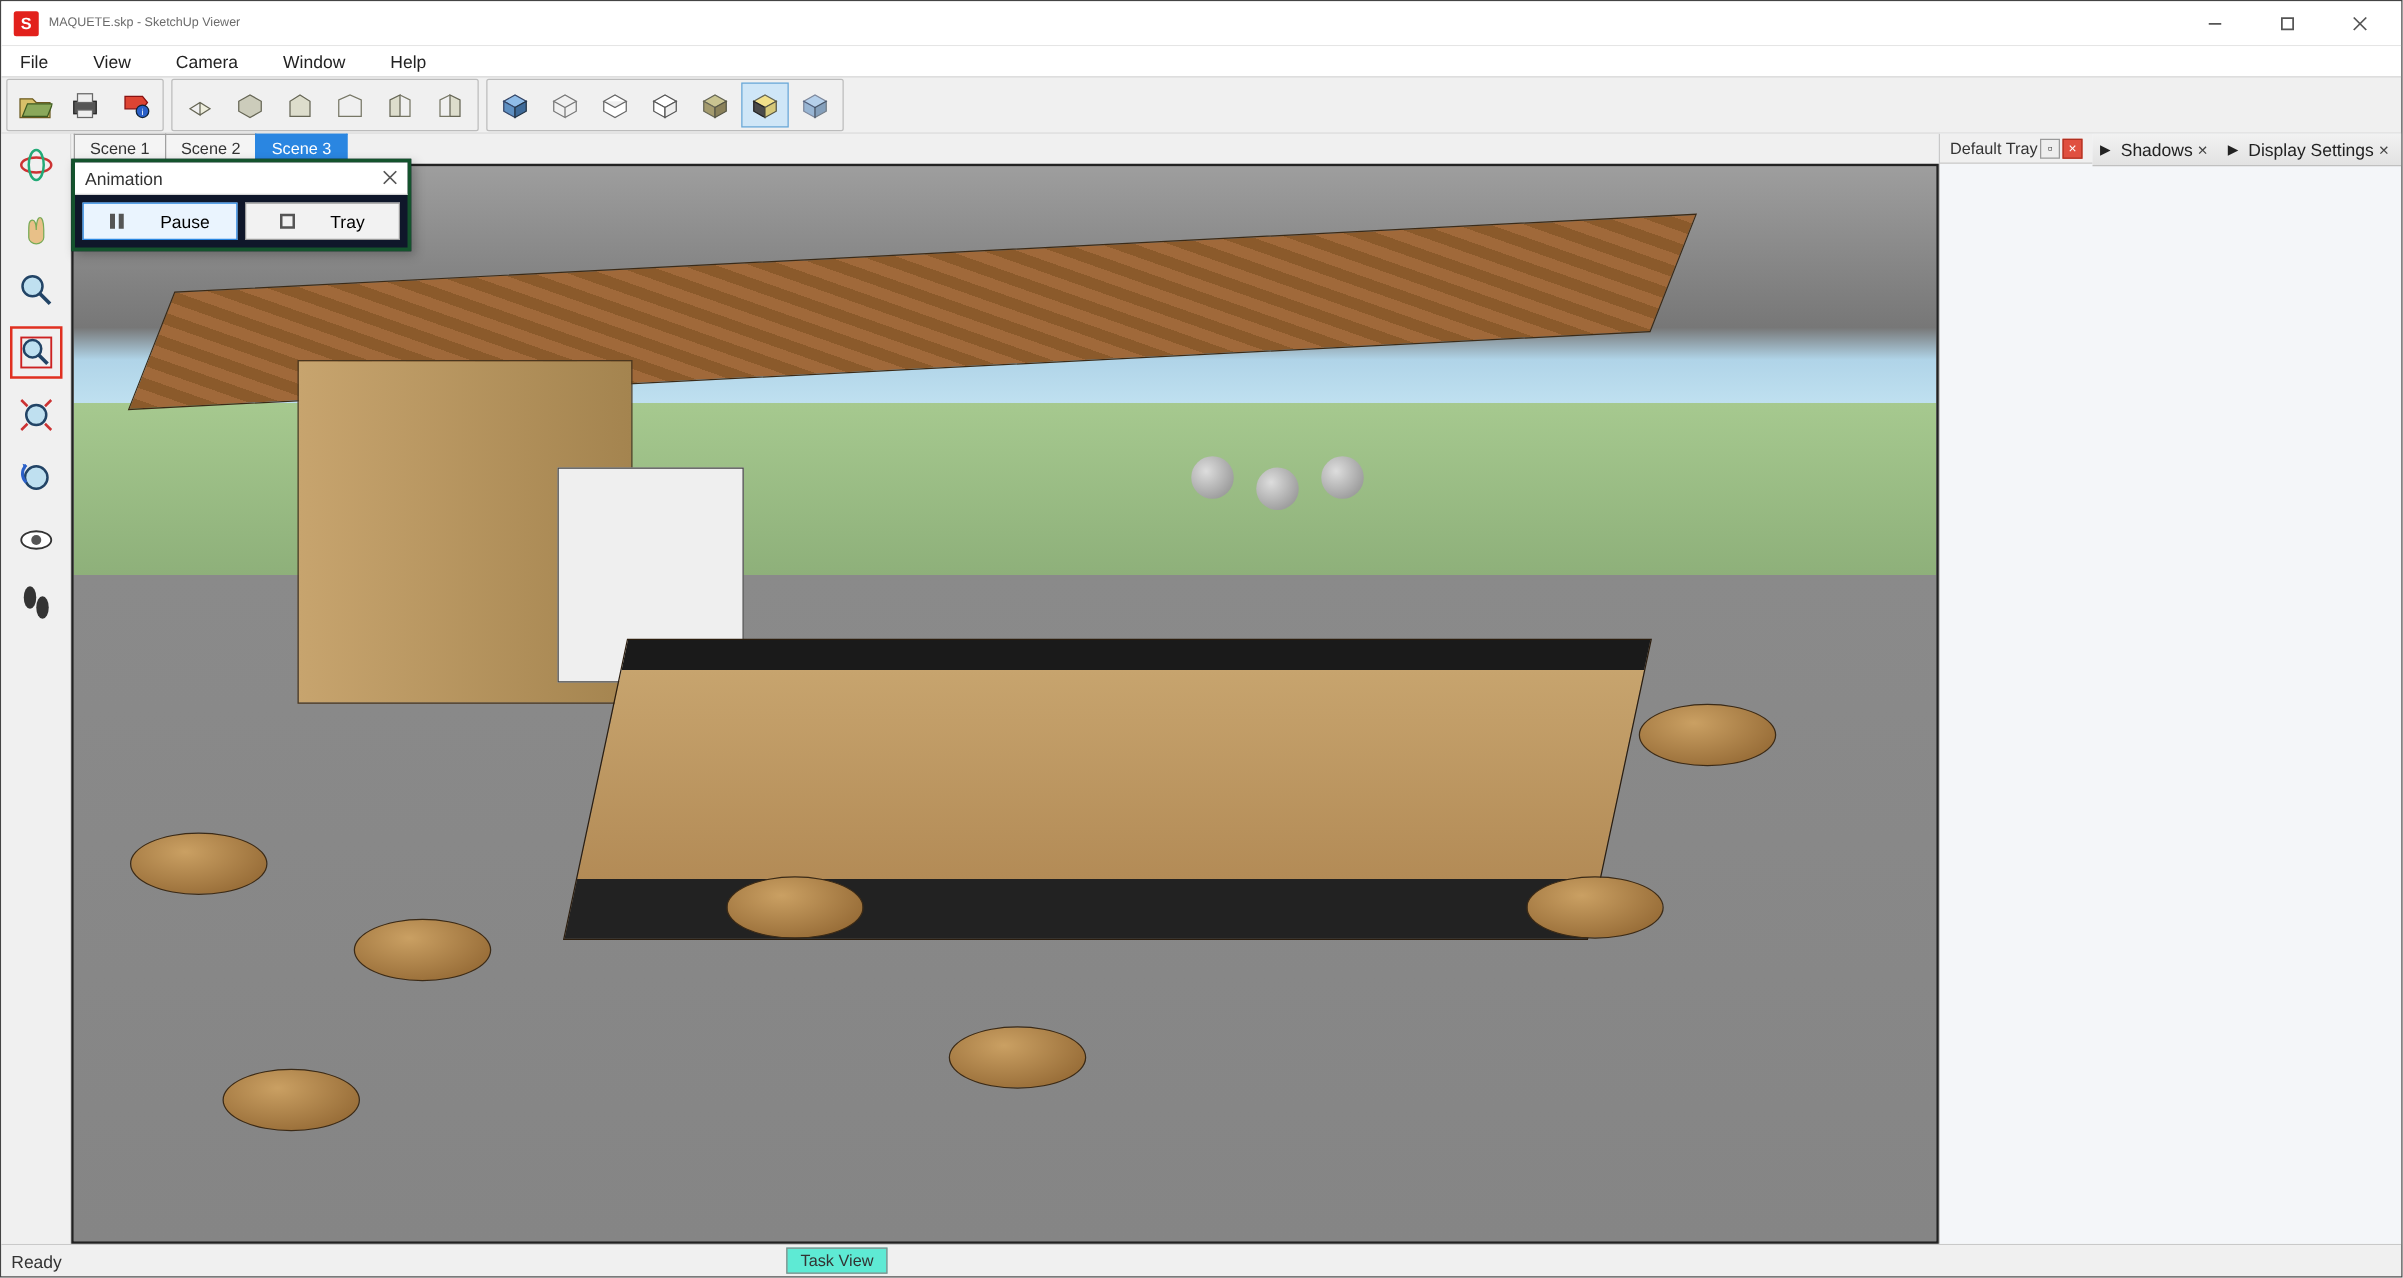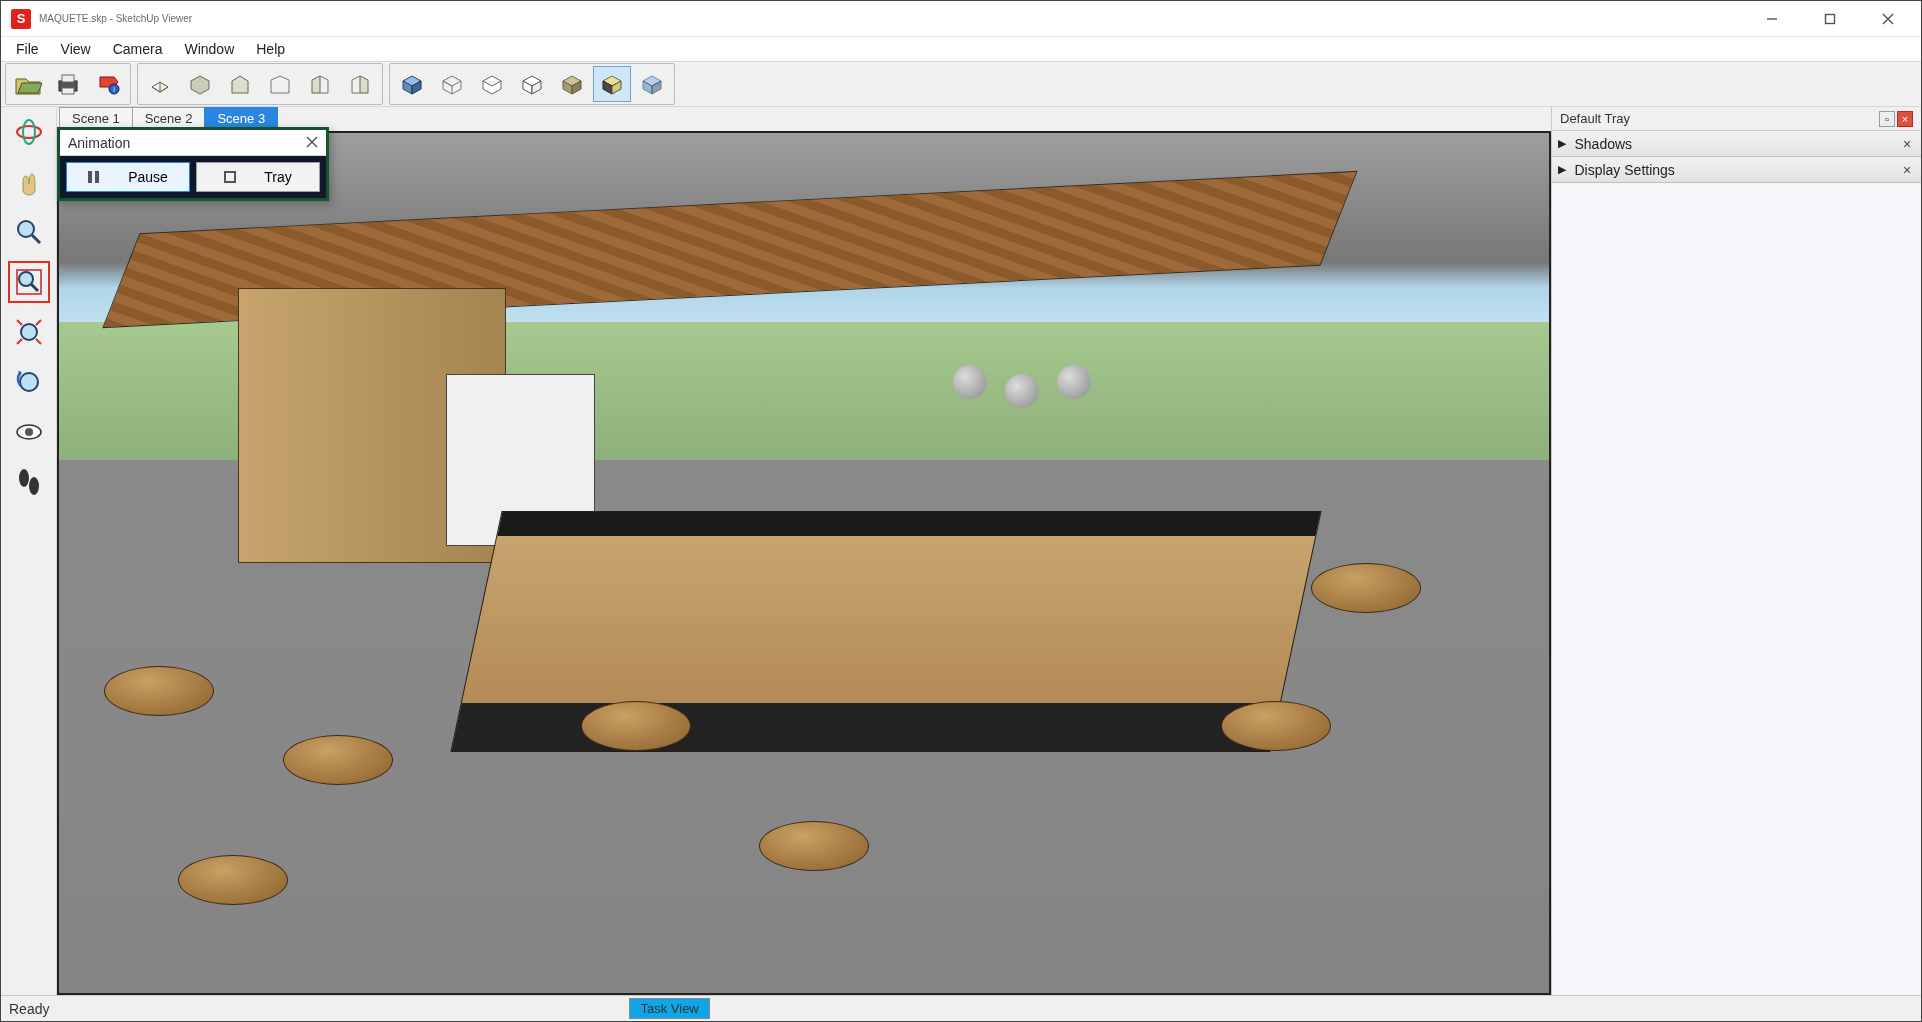--- a/index.html
+++ b/index.html
@@ -27,21 +27,21 @@
 .titlebar .app-icon { width: 20px; height: 20px; background: #e2211c; margin-right: 8px; display:inline-flex; align-items:center; justify-content:center; color:#fff; font-weight:bold; font-size:13px; border-radius:2px; }
 .titlebar .title-text { font-size: 10px; }
 .titlebar .spacer { flex:1; }
 .winbtn { width: 58px; height: 36px; display:flex; align-items:center; justify-content:center; color:#555; }
 
 .menubar {
   height: 24px;
   display: flex;
   align-items: center;
   padding: 0 6px;
-  gap: 4px;
+  gap: 18px;
   background: #fff;
 }
 .menubar .menu-item { padding: 2px 9px; font-size: 14px; color:#222; }
 
 .toolbar-row {
   height: 46px;
   background: #f0f0f0;
   border-top: 1px solid #d8d8d8;
   border-bottom: 1px solid #d8d8d8;
   display: flex;
@@ -172,21 +172,21 @@
 }
 .dlg-icon { width:12px; height:12px; border:2px solid #555; }
 .dlg-icon.pause { border:none; display:flex; gap:3px; }
 .dlg-icon.pause span { width:4px; height:12px; background:#555; display:inline-block; }
 
 .right-tray {
   width: 370px;
   background:#f4f6f9;
   border-left:1px solid #c9c9c9;
   display:flex;
-  flex-direction:column;
+  flex-direction:row;
 }
 .tray-header {
   height:24px;
   background:#f0f0f0;
   border-bottom:1px solid #c9c9c9;
   display:flex;
   align-items:center;
   padding:0 8px;
   font-size:13px;
   color:#333;
@@ -215,21 +215,21 @@
   display:flex;
   align-items:center;
   padding:0 8px;
   font-size:14px;
   color:#333;
 }
 .statusbar .spacer1 { width: 580px; }
 .taskview-btn {
   padding:2px 10px;
   border:1px solid #888;
-  background:#0ea5e9;
+  background:#5eead4;
   font-size:13px;
 }
 </style>
 </head>
 <body>
 
 <div class="titlebar">
   <span class="app-icon">S</span>
   <span class="title-text">MAQUETE.skp - SketchUp Viewer</span>
   <span class="spacer"></span>

